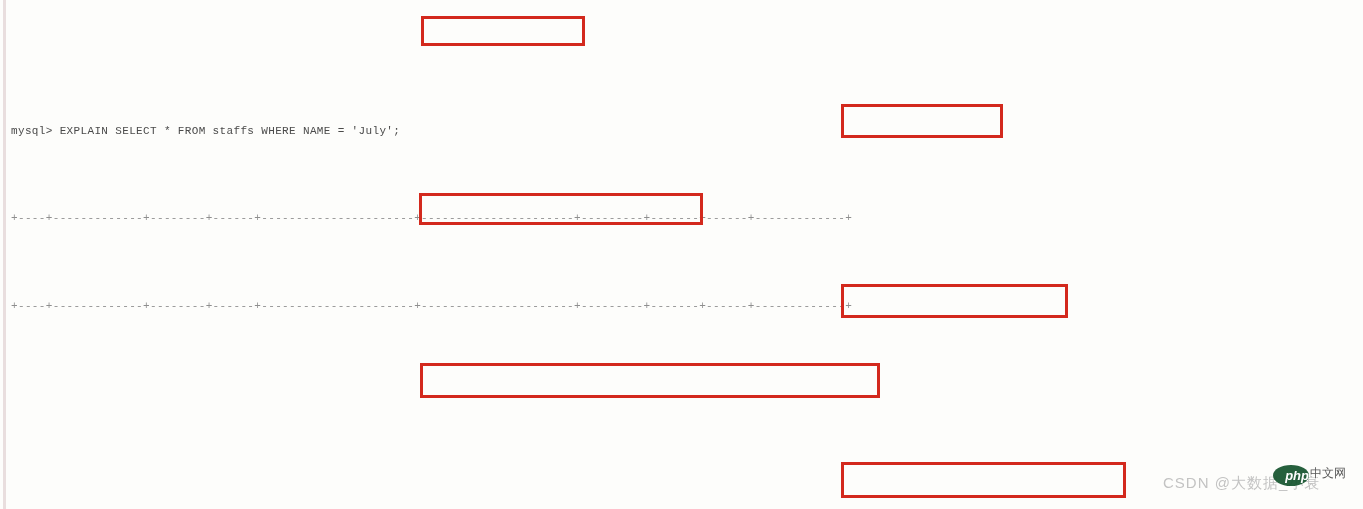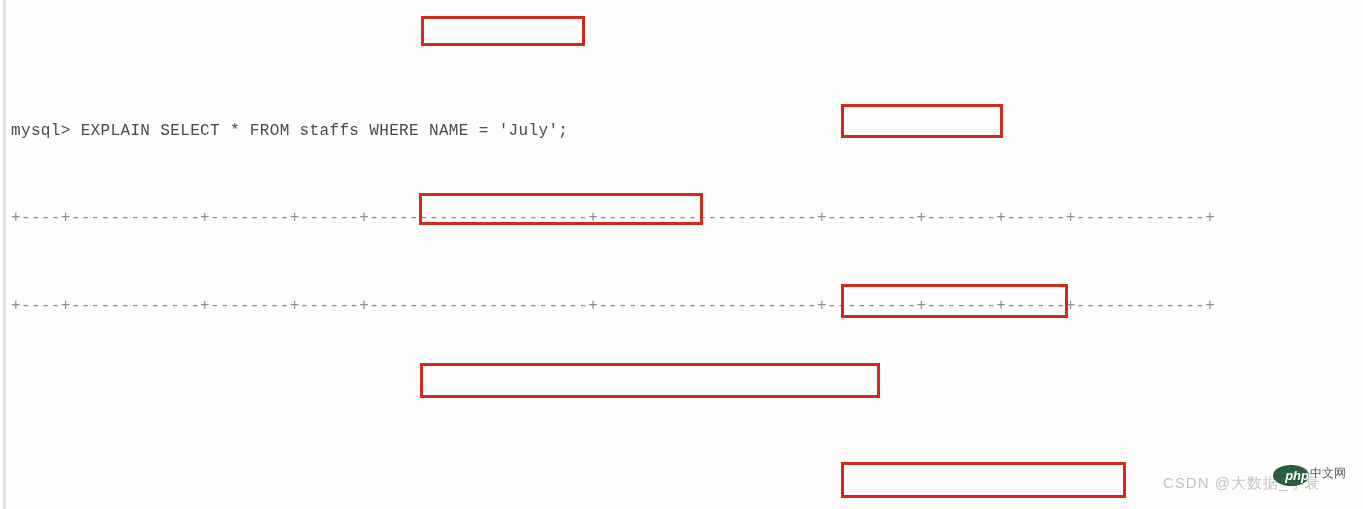--- a/index.html
+++ b/index.html
@@ -32,21 +32,21 @@
     height: 509px;
     background: #e9dede;
   }
 
   .console {
     position: absolute;
     left: 11px;
     top: 0;
     right: 0;
     bottom: 0;
-    font-size: 16px;
+    font-size: 11px;
     line-height: 29.2px;
     letter-spacing: 0.35px;
     color: #5d5d5d;
     white-space: pre;
   }
 
   .line {
     height: 29.2px;
     white-space: pre;
   }

